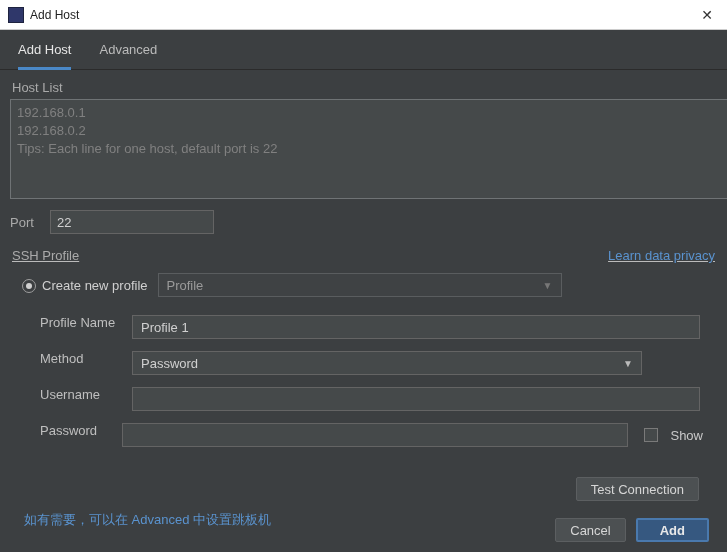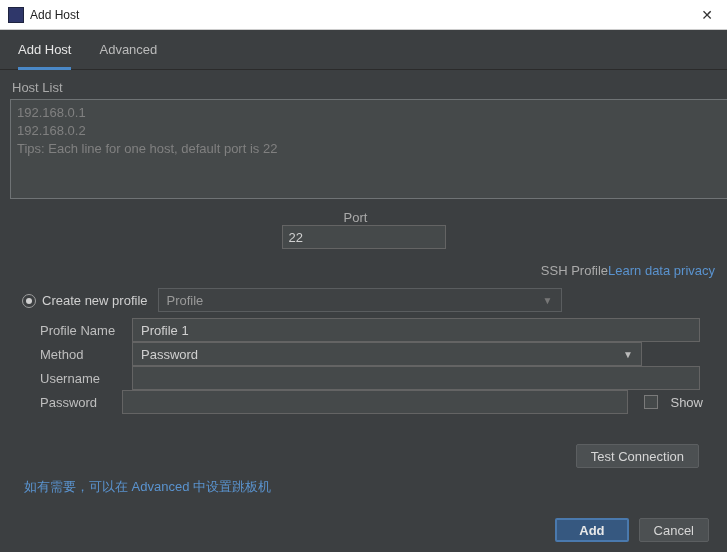--- a/index.html
+++ b/index.html
@@ -9,33 +9,33 @@
   .titlebar .title { flex: 1; font-size: 12px; color:#222;}
   .titlebar .close { font-size: 14px; color:#333; padding:0 6px; cursor:pointer;}
   .body { padding: 0; height: calc(552px - 30px); position: relative; }
   .tabs { display: flex; gap: 28px; padding: 12px 18px 0 18px; border-bottom: 1px solid #2b2b2b; }
   .tab { padding-bottom: 10px; color: #bbbbbb; cursor:pointer; }
   .tab.active { color: #e6e6e6; border-bottom: 3px solid #4a88c7; margin-bottom:-1px; }
   .section { padding: 6px 10px 0 10px; }
   .label { color: #aaaaaa; font-size: 13px; }
   .hostlist-label { padding: 4px 2px; }
   .hostlist-box { width: 724px; height: 100px; border: 1px solid #6f7375; background: #45494a; color: #808080; padding: 4px 6px; line-height: 18px; font-size: 13px; resize: none; font-family: inherit; overflow:hidden;}
-  .row { display: flex; align-items: center; margin-top: 8px; flex-direction: column; }
+  .row { display: flex; align-items: center; margin-top: 8px; }
   .row .rlabel { width: 40px; }
   .port-input { width: 164px; height: 24px; background: #45494a; border: 1px solid #646464; color: #d0d0d0; padding: 0 6px; font-family: inherit; font-size:13px;}
-  .ssh-head { display:flex; justify-content: flex-end; align-items:center; margin-top:14px; padding: 0 2px;}
+  .ssh-head { display:flex; justify-content: space-between; align-items:center; margin-top:14px; padding: 0 2px; text-decoration: underline;}
   .link { color: #5a93cf; cursor:pointer; }
   .profile-row { display:flex; align-items:center; margin-top:10px; gap:10px; padding-left:12px;}
   .radio { display:flex; align-items:flex-end; gap:6px; cursor:pointer; color:#d0d0d0;}
   .radio .circ { width:14px; height:14px; border-radius:50%; border:1.5px solid #9e9e9e; display:inline-flex; align-items:center; justify-content:center;}
   .radio.checked .circ::after{ content:""; width:6px; height:6px; border-radius:50%; background:#d0d0d0; display:block;}
   .profile-select { flex:1; max-width:404px; height:24px; background:#3f4244; border:1px solid #5a5d5f; color:#9a9a9a; display:flex; align-items:center; padding:0 8px; justify-content:space-between; cursor:default;}
   .profile-select .chev { color:#777; font-size:10px;}
   .form { padding: 6px 14px 0 30px; }
-  .frow { display:flex; align-items:center; margin-top:0; }
+  .frow { display:flex; margin-top:12px; }
   .frow .flabel { width: 92px; color:#bfbfbf; }
   .finput { width: 568px; height:24px; background:#45494a; border:1px solid #646464; color:#d0d0d0; padding:0 8px; font-family:inherit; font-size:13px;}
   .fselect { width:510px; height:24px; background:#45494a; border:1px solid #646464; color:#d0d0d0; display:flex; align-items:center; justify-content:space-between; padding:0 8px; cursor:pointer;}
   .fselect .tri { color:#bbb; font-size:10px;}
   .showwrap { display:flex; align-items:center; gap:12px; margin-left:16px; color:#c9c9c9; cursor:pointer;}
   .checkbox { width:14px; height:14px; border:1px solid #7a7a7a; background:#45494a; display:inline-block;}
   .test-row { display:flex; justify-content:flex-end; padding: 30px 18px 0 0;}
   .btn { height:24px; padding:0 14px; background:#4c5052; border:1px solid #5c5f61; color:#d6d6d6; cursor:pointer; display:inline-flex; align-items:center; justify-content:center; border-radius:2px; font-size:13px;}
   .hint { padding: 10px 14px; }
   .footer { position:absolute; bottom:10px; right:18px; display:flex; gap:10px;}
@@ -112,17 +112,17 @@
     </div>
 
     <div class="test-row">
       <div class="btn">Test Connection</div>
     </div>
 
     <div class="hint link">如有需要，可以在 Advanced 中设置跳板机</div>
   </div>
 
   <div class="footer">
+    <div class="btn">Cancel</div>
     <div class="btn primary">Add</div>
-    <div class="btn">Cancel</div>
   </div>
 
 </div>
 
 </body></html>

